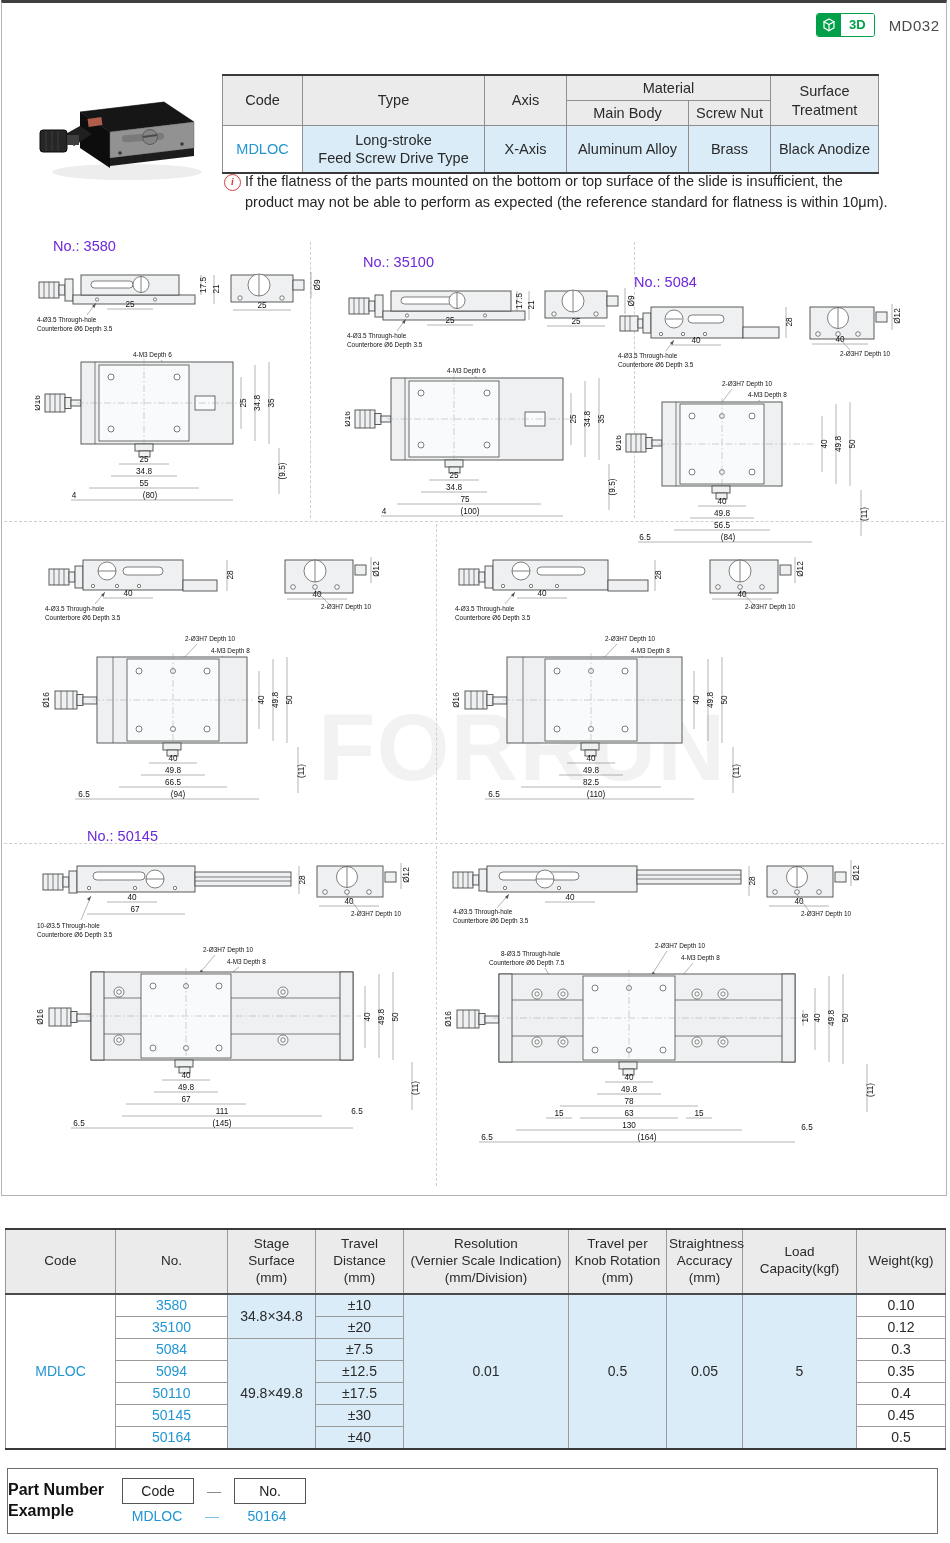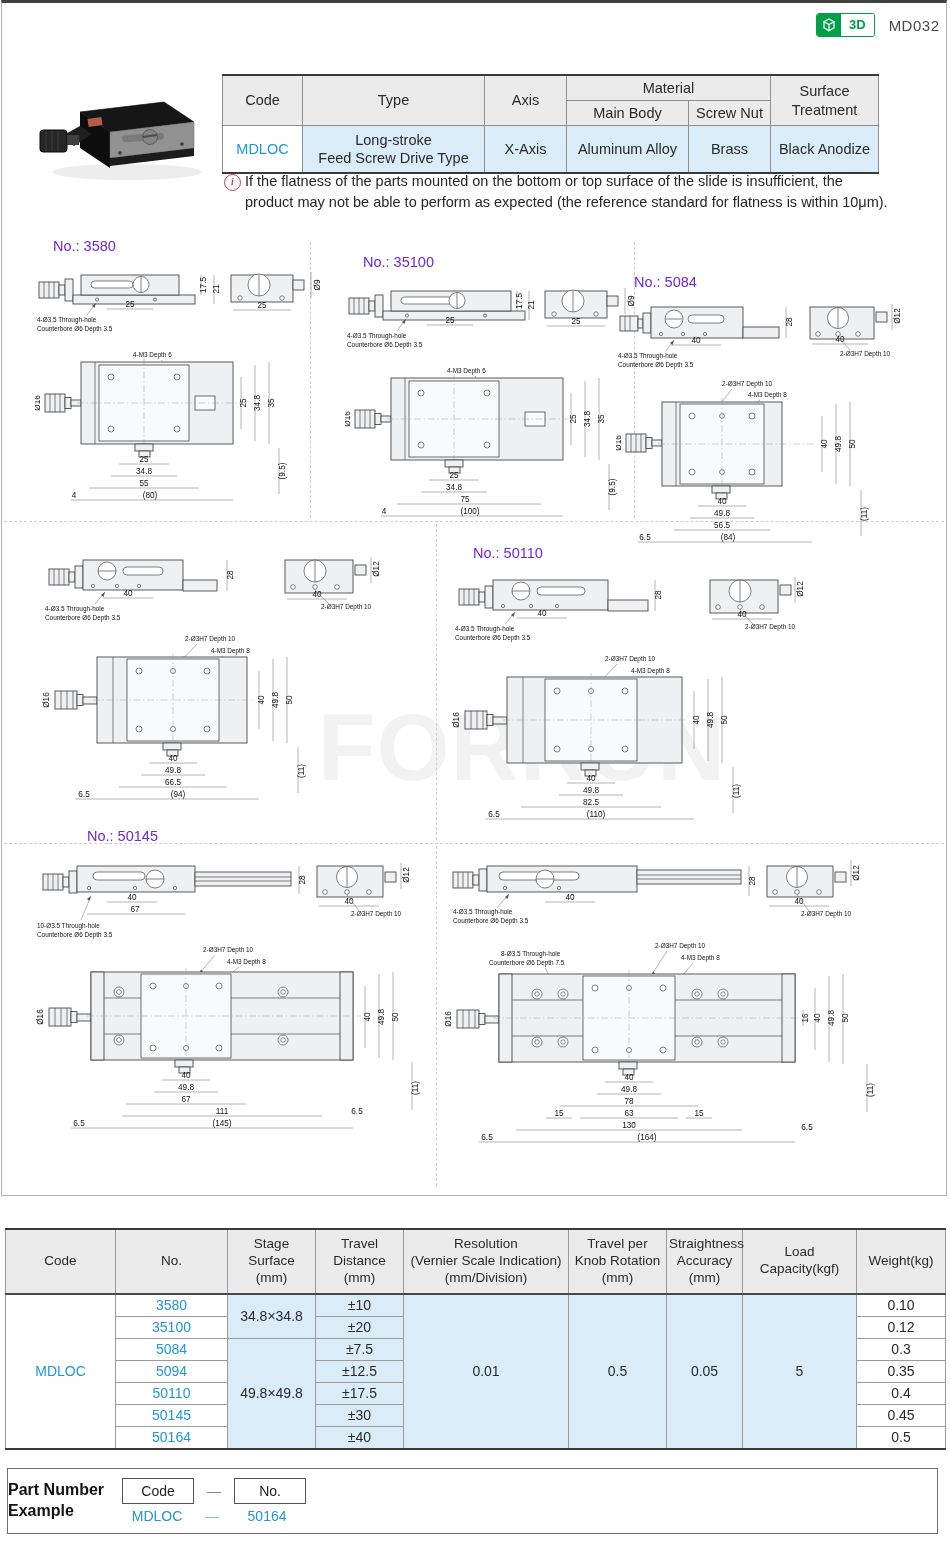--- a/index.html
+++ b/index.html
@@ -523,21 +523,20 @@
         <text x="143" y="252" text-anchor="middle" class="dim">(94)</text>
         <line x1="40" y1="254" x2="62" y2="254" class="dimln"></line>
         <text x="49" y="252" text-anchor="middle" class="dim">6.5</text>
         <line x1="263" y1="202" x2="263" y2="248" class="dimln"></line>
         <text transform="rotate(-90 269 226)" x="269" y="226" text-anchor="middle" class="dim">(11)</text>
       </g>
     </svg>
   </div>
 
   <div class="panel" style="left:445px;top:545px;width:425px;">
-    <div class="panel-title pt-right">No.: 50110</div>
     <svg width="425" height="268" viewBox="0 0 425 268">
       <g>
         <rect x="14" y="24" width="20" height="16" class="body"></rect>
         <line x1="19" y1="24" x2="19" y2="40" class="ln"></line>
           <line x1="24" y1="24" x2="24" y2="40" class="ln"></line>
           <line x1="29" y1="24" x2="29" y2="40" class="ln"></line>
         <rect x="34" y="27" width="6" height="10" class="body"></rect>
           <rect x="40" y="21" width="8" height="22" class="body"></rect>
         <rect x="48" y="15" width="115" height="30" class="body"></rect>
         <circle cx="76" cy="26" r="9" class="scr"></circle>

